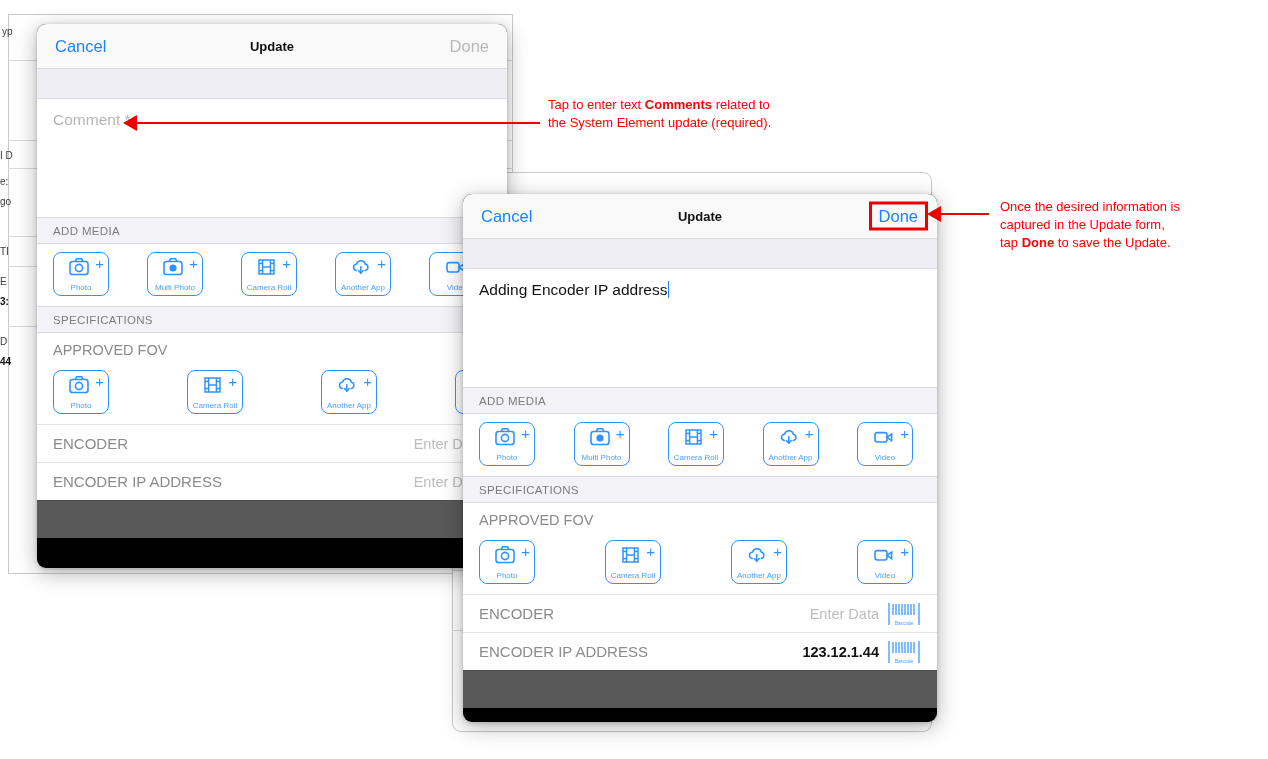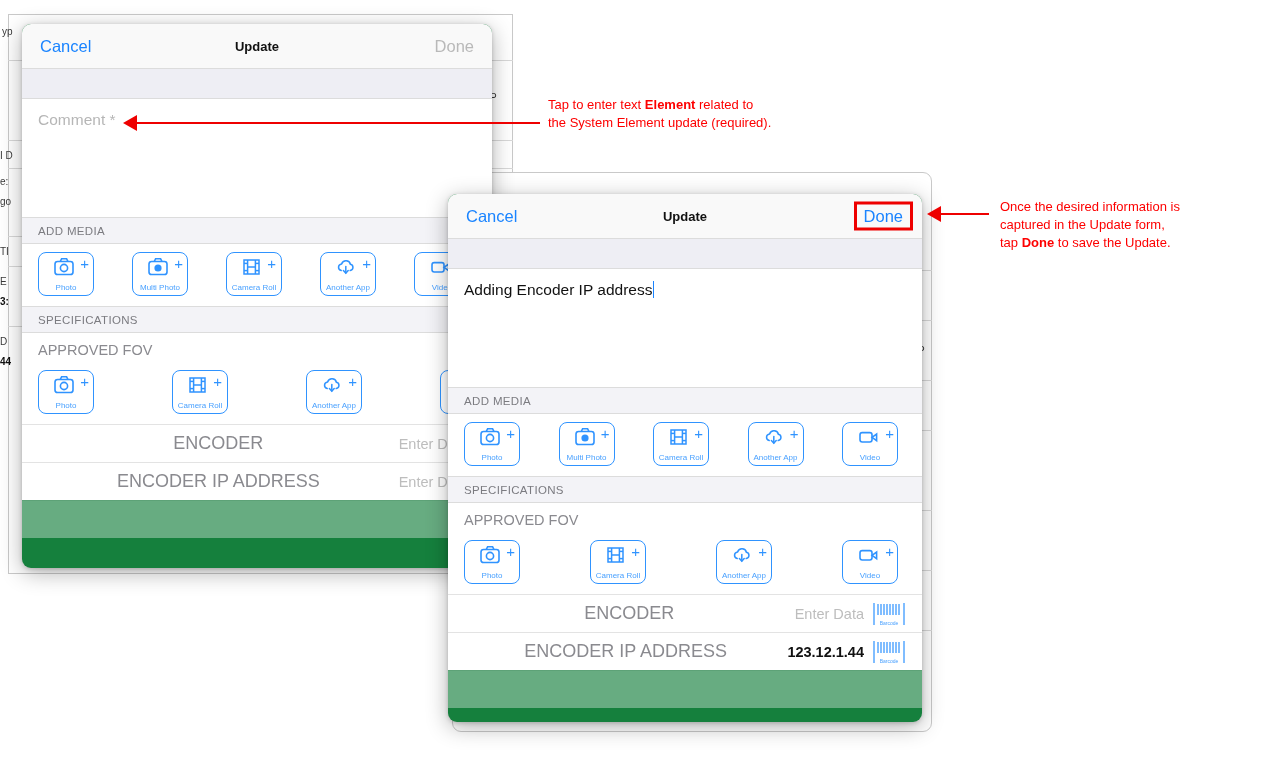--- a/index.html
+++ b/index.html
@@ -32,24 +32,25 @@
   .bg-text.bold { font-weight: bold; color: #111; }
   .bg-rule {
     position: absolute;
     height: 1px;
     background: #d8d8d8;
   }
 
   
   .modal {
     position: absolute;
-    background: #15803d;
+    background: #000000;
     border-radius: 9px;
     box-shadow: 0 5px 22px rgba(0,0,0,0.30), 0 1px 4px rgba(0,0,0,0.18);
     overflow: hidden;
+    margin-left: 15px;
   }
   .modal-nav {
     position: relative;
     height: 45px;
     background: #f9f9f9;
     border-bottom: 1px solid #dcdcdc;
   }
   .nav-cancel, .nav-done {
     position: absolute;
     top: 50%;
@@ -158,25 +159,24 @@
 
   .spec-row {
     display: flex;
     align-items: center;
     height: 38px;
     padding: 0 16px;
     border-top: 1px solid #e3e3e3;
     background: #fff;
   }
   .spec-label {
-    font-size: 18px;
+    font-size: 15px;
     color: #8a8a8f;
     flex: 1 1 auto;
     white-space: nowrap;
-    text-align: center;
   }
   .spec-value {
     font-size: 14.5px;
     color: #bdbdbd;
     white-space: nowrap;
     padding-right: 8px;
   }
   .spec-value.filled { color: #111; font-weight: bold; }
 
   .barcode {
@@ -578,21 +578,21 @@
       </span>
     </div>
     <div class="spec-row" style="opacity:0.35;">
       <span class="spec-label"></span>
     </div>
   </div>
 
   <div class="anno-line" style="left:137px; top:122px; width:403px;"></div>
   <div class="anno-head left" style="left:123px; top:115px;"></div>
   <div class="anno-text" style="left:548px; top:96px;">
-    <span>Tap to enter text </span><b>Element</b><span> related to</span><br>
+    <span>Tap to enter text </span><b>Comments</b><span> related to</span><br>
     <span>the System Element update (required).</span>
   </div>
 
   <div class="anno-line" style="left:941px; top:213px; width:48px;"></div>
   <div class="anno-head left" style="left:927px; top:206px;"></div>
   <div class="anno-text" style="left:1000px; top:198px;">
     <span>Once the desired information is</span><br>
     <span>captured in the Update form,</span><br>
     <span>tap </span><b>Done</b><span> to save the Update.</span>
   </div>

